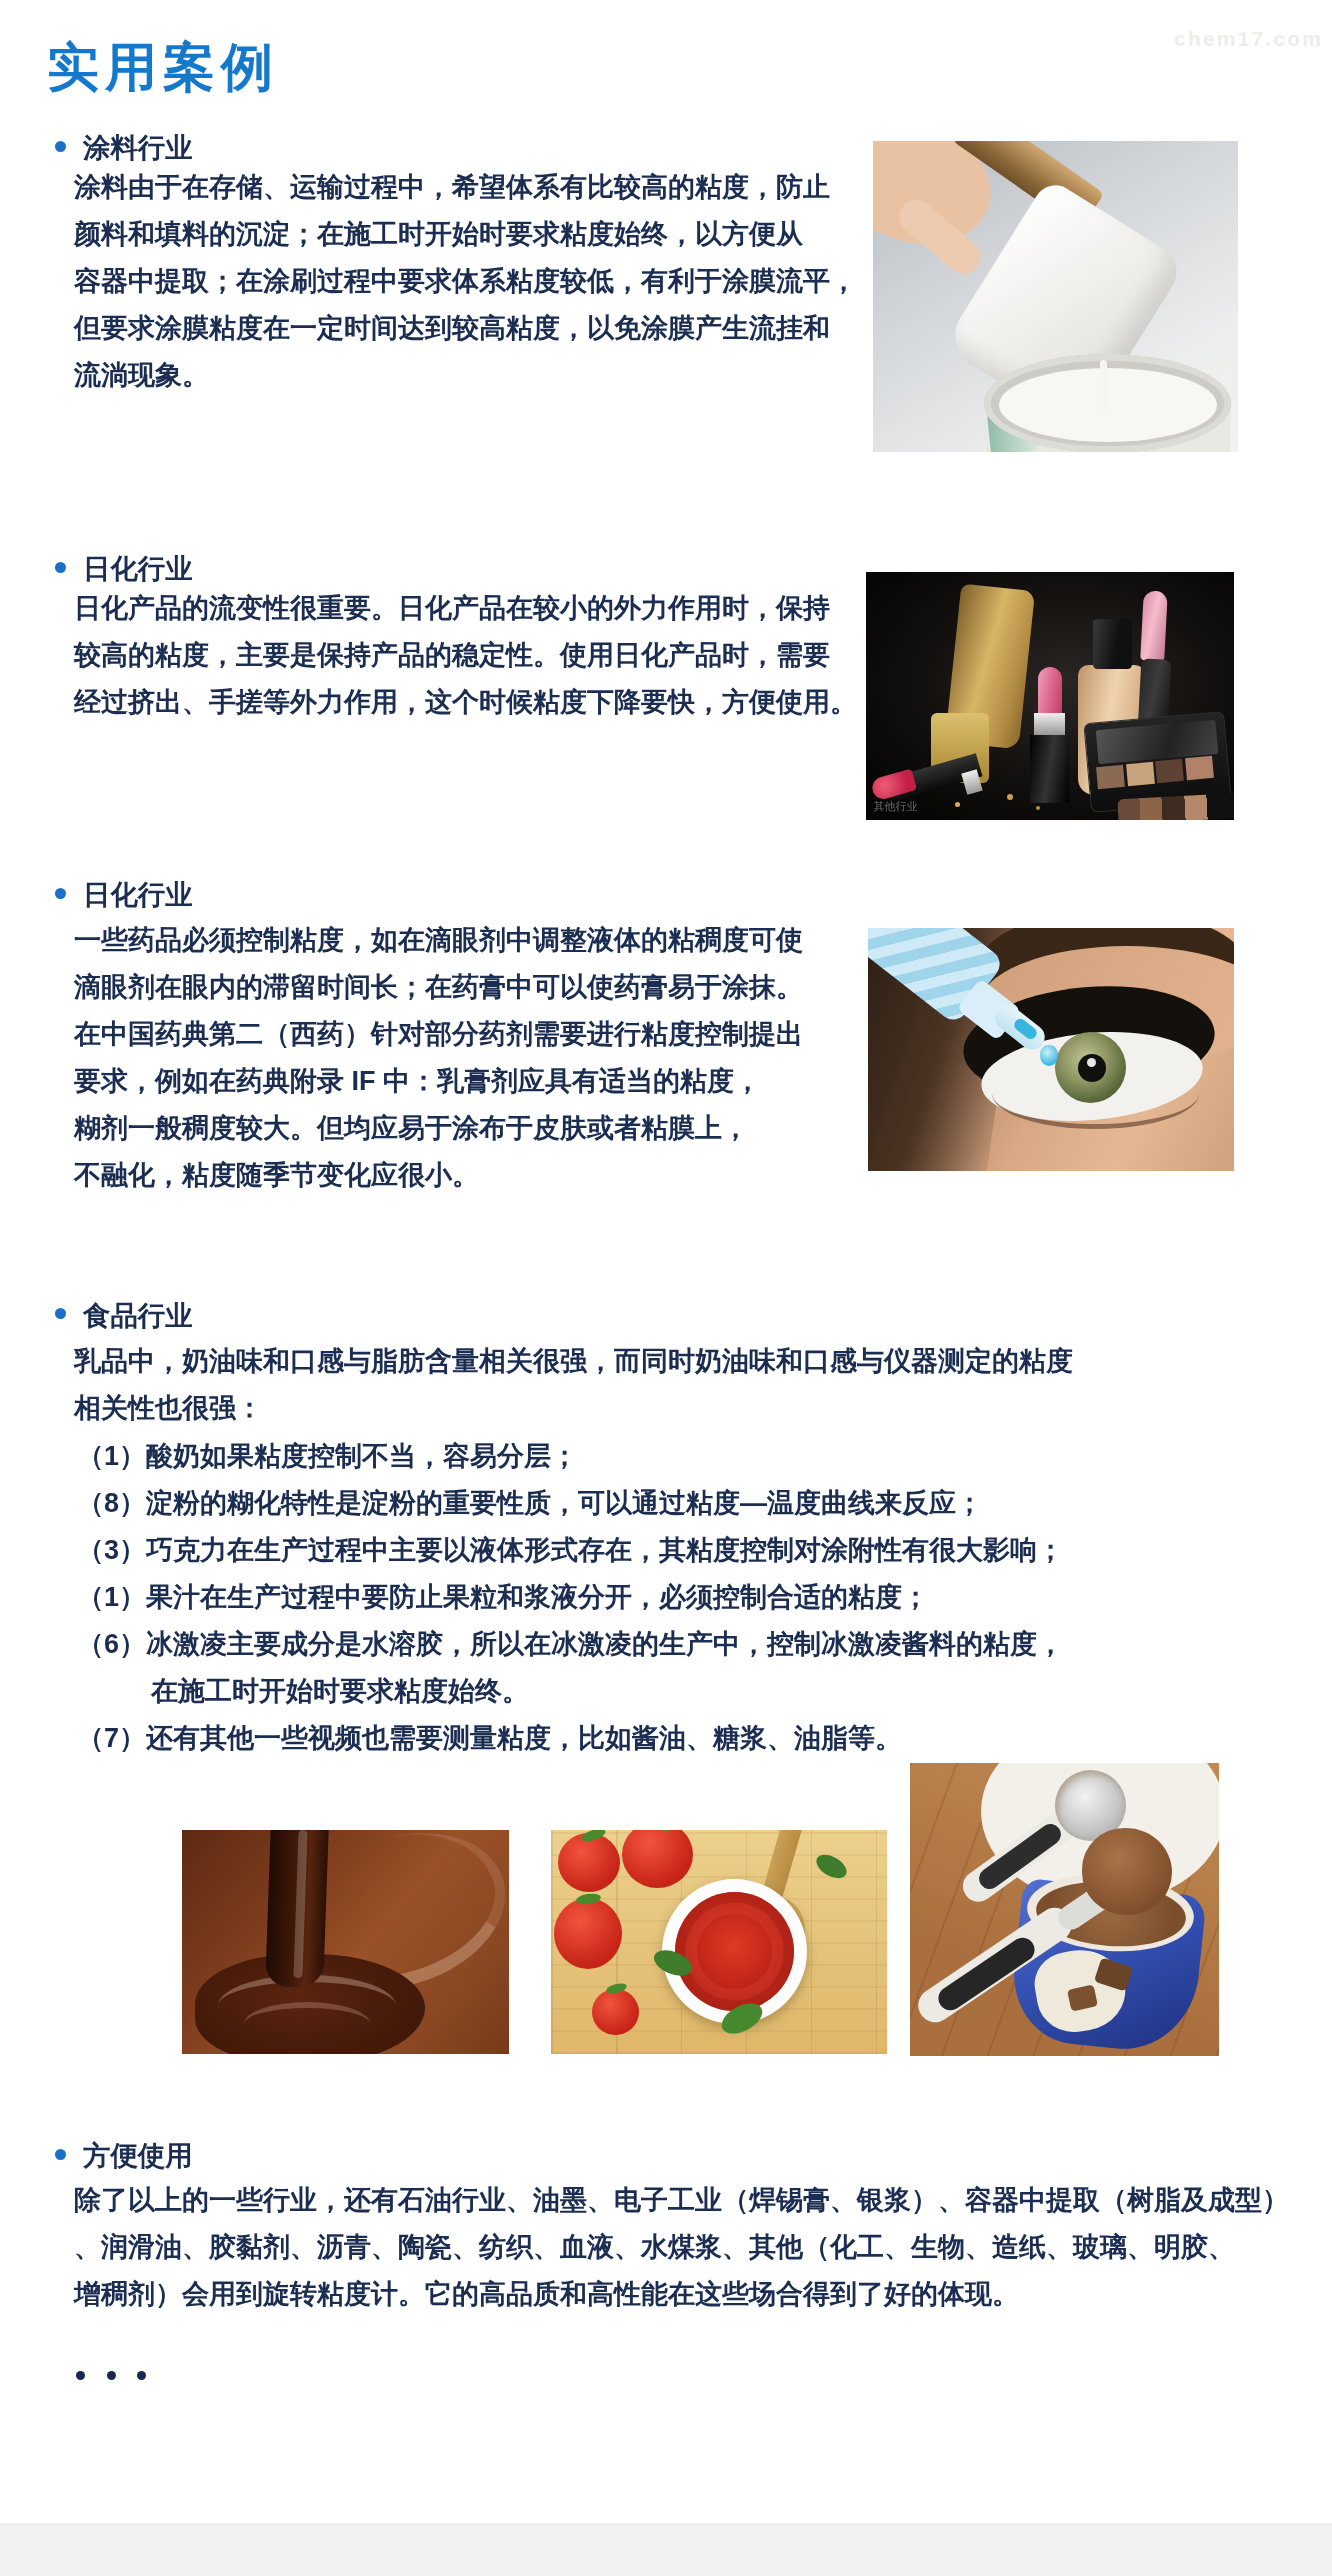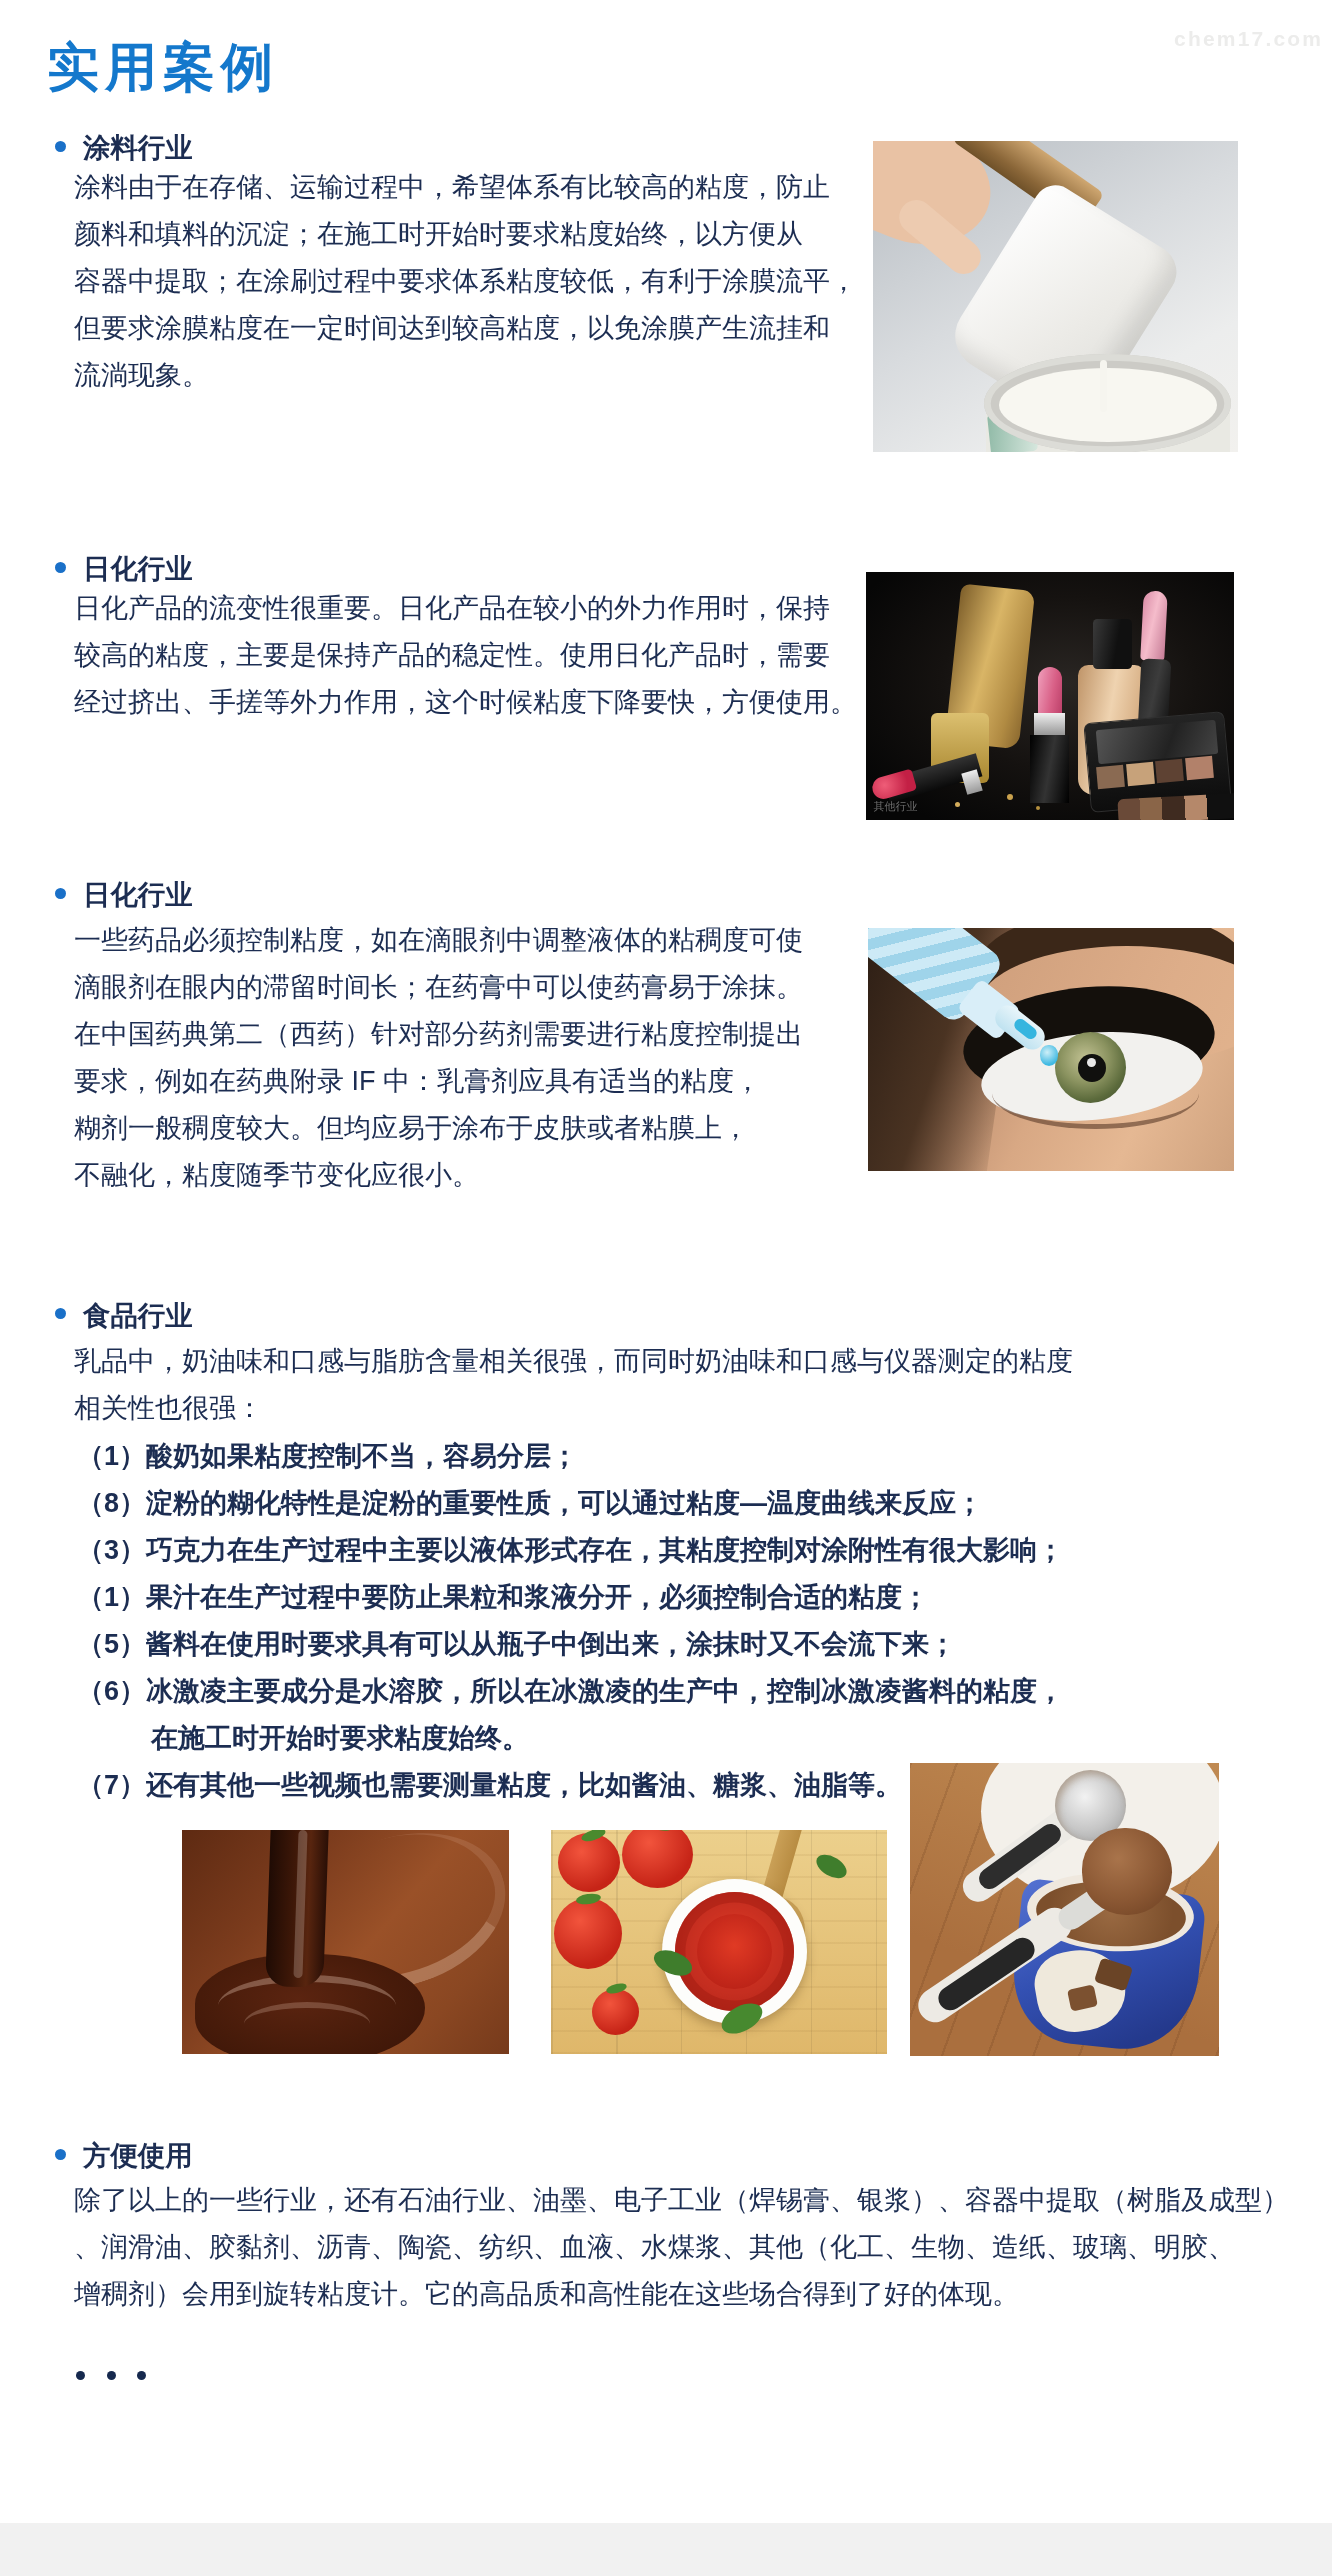--- a/index.html
+++ b/index.html
@@ -3,21 +3,21 @@
 <meta charset="utf-8">
 <style>
   *{margin:0;padding:0;box-sizing:border-box;}
   html,body{background:#ffffff;}
   body{font-family:"Liberation Sans",sans-serif;}
   .page{position:relative;width:1333px;height:2576px;background:#fff;overflow:hidden;}
   .watermark{position:absolute;left:1174px;top:27px;font-size:21px;font-weight:700;color:#ececeb;letter-spacing:2.2px;}
   .title{position:absolute;left:47px;top:33px;font-size:52px;font-weight:700;color:#1478cc;letter-spacing:6px;}
   .bullet{position:absolute;left:55px;width:11px;height:11px;border-radius:50%;background:#1a70c8;}
   .heading{position:absolute;left:83px;font-size:27.4px;font-weight:700;color:#1c2d52;}
-  .body{position:absolute;left:74px;font-size:27px;font-weight:400;color:#1c2d52;line-height:47px;white-space:pre-line;}
+  .body{position:absolute;left:74px;font-size:27px;font-weight:700;color:#1c2d52;line-height:47px;white-space:pre-line;}
   .list{position:absolute;left:77px;top:1433px;width:1156px;font-size:27px;font-weight:700;color:#1c2d52;line-height:47px;}
   .list .cont{padding-left:74px;}
   .dots{position:absolute;left:76px;top:2371px;display:flex;gap:21.5px;}
   .dot{width:9px;height:9px;border-radius:50%;background:#16294e;}
   .footer{position:absolute;left:0;top:2523px;width:1333px;height:53px;background:#f1f1f1;}
   .photo{position:absolute;overflow:hidden;}
   .sh{position:absolute;}
 
   
   .ph-paint{left:873px;top:141px;width:365px;height:311px;background:linear-gradient(150deg,#b6bcc2 0%,#d8dbde 45%,#eceded 75%,#f2f1ee 100%);}
@@ -208,21 +208,20 @@
 
   <div class="bullet" style="top:1308px"></div>
   <div class="heading" style="top:1298px">食品行业</div>
   <div class="body" style="top:1338px;width:1156px">乳品中，奶油味和口感与脂肪含量相关很强，而同时奶油味和口感与仪器测定的粘度
 相关性也很强：</div>
   <div class="list">
     <div>（1）酸奶如果粘度控制不当，容易分层；</div>
     <div>（8）淀粉的糊化特性是淀粉的重要性质，可以通过粘度—温度曲线来反应；</div>
     <div>（3）巧克力在生产过程中主要以液体形式存在，其粘度控制对涂附性有很大影响；</div>
     <div>（1）果汁在生产过程中要防止果粒和浆液分开，必须控制合适的粘度；</div>
-    <div>（5）酱料在使用时要求具有可以从瓶子中倒出来，涂抹时又不会流下来；</div>
     <div>（6）冰激凌主要成分是水溶胶，所以在冰激凌的生产中，控制冰激凌酱料的粘度，</div>
     <div class="cont">在施工时开始时要求粘度始终。</div>
     <div>（7）还有其他一些视频也需要测量粘度，比如酱油、糖浆、油脂等。</div>
   </div>
 
   <div class="photo ph-choc">
     <div class="sh ch-swirl"></div>
     <div class="sh ch-puddle"></div>
     <div class="sh ch-rip1"></div>
     <div class="sh ch-rip2"></div>

